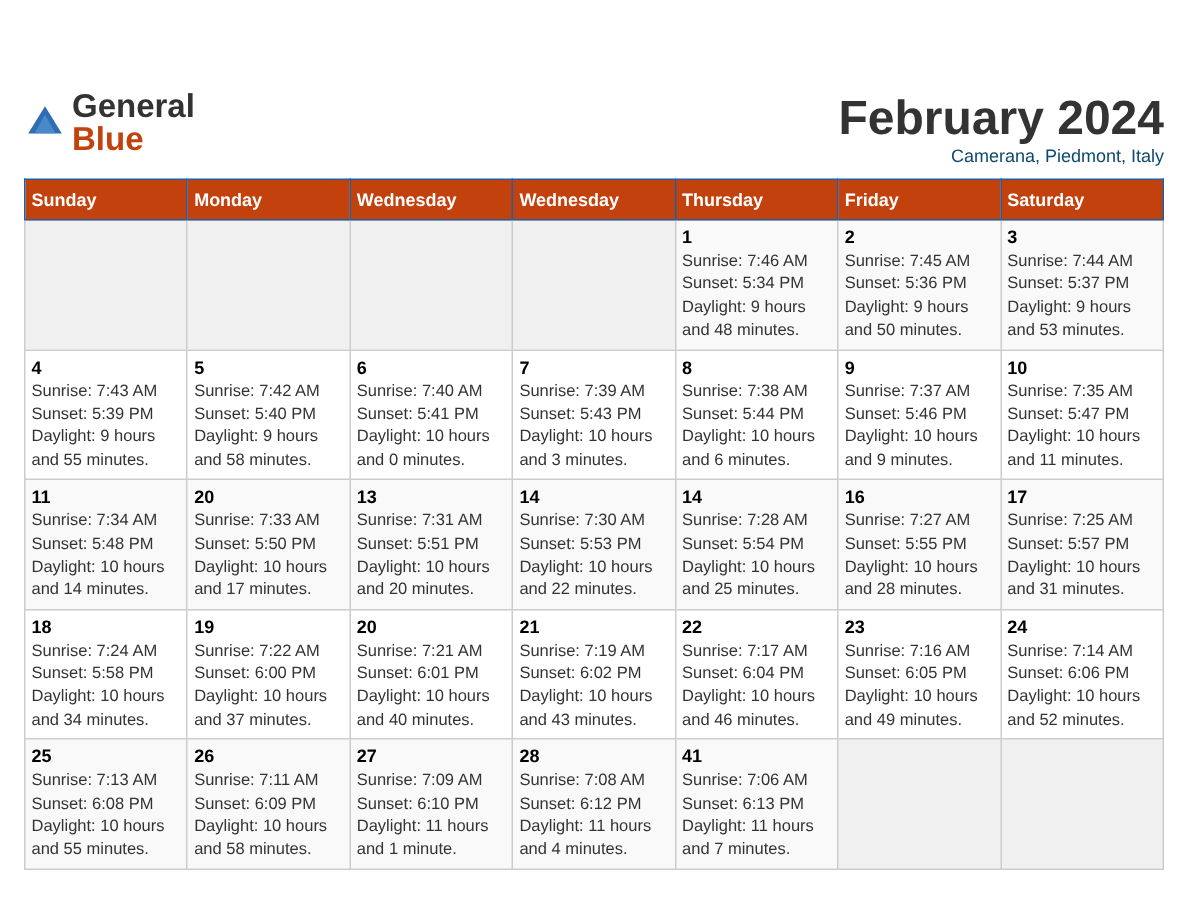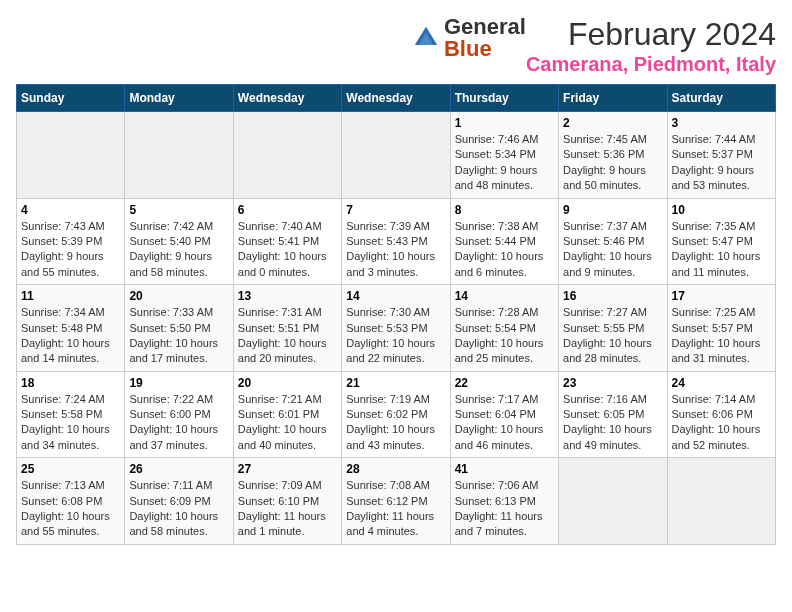--- a/index.html
+++ b/index.html
@@ -5,23 +5,24 @@
     * { box-sizing: border-box; margin: 0; padding: 0; }
     body {
       font-family: Arial, sans-serif;
       background: #fff;
       width: 792px;
       min-height: 612px;
       padding: 16px;
     }
     .header-area {
       display: flex;
-      justify-content: flex-end;
+      justify-content: space-between;
       align-items: flex-start;
       margin-bottom: 8px;
+      margin-top: 44px;
     }
     .logo {
       display: flex;
       align-items: center;
       gap: 4px;
     }
     .logo-text {
       font-size: 22px;
       font-weight: bold;
       line-height: 1;
@@ -30,35 +31,34 @@
     .logo-text .blue { color: #c2410c; }
     .logo-icon {
       width: 28px;
       height: 28px;
     }
     .title-area {
       text-align: right;
     }
     .main-title {
       font-size: 32px;
-      font-weight: normal;
+      font-weight: bold;
       color: #333;
     }
     .subtitle {
-      font-size: 20px;
-      color: #ec4899;
-      font-weight: bold;
+      font-size: 12px;
+      color: #0c4a6e;
     }
     table {
       width: 100%;
       border-collapse: collapse;
       font-size: 11px;
     }
     thead tr th {
-      background-color: #0c4a6e;
+      background-color: #c2410c;
       color: #fff;
       padding: 6px 4px;
       text-align: left;
       font-weight: bold;
       font-size: 12px;
       border: 1px solid #2060a0;
     }
     tbody tr td {
       border: 1px solid #ccc;
       padding: 4px 4px;

